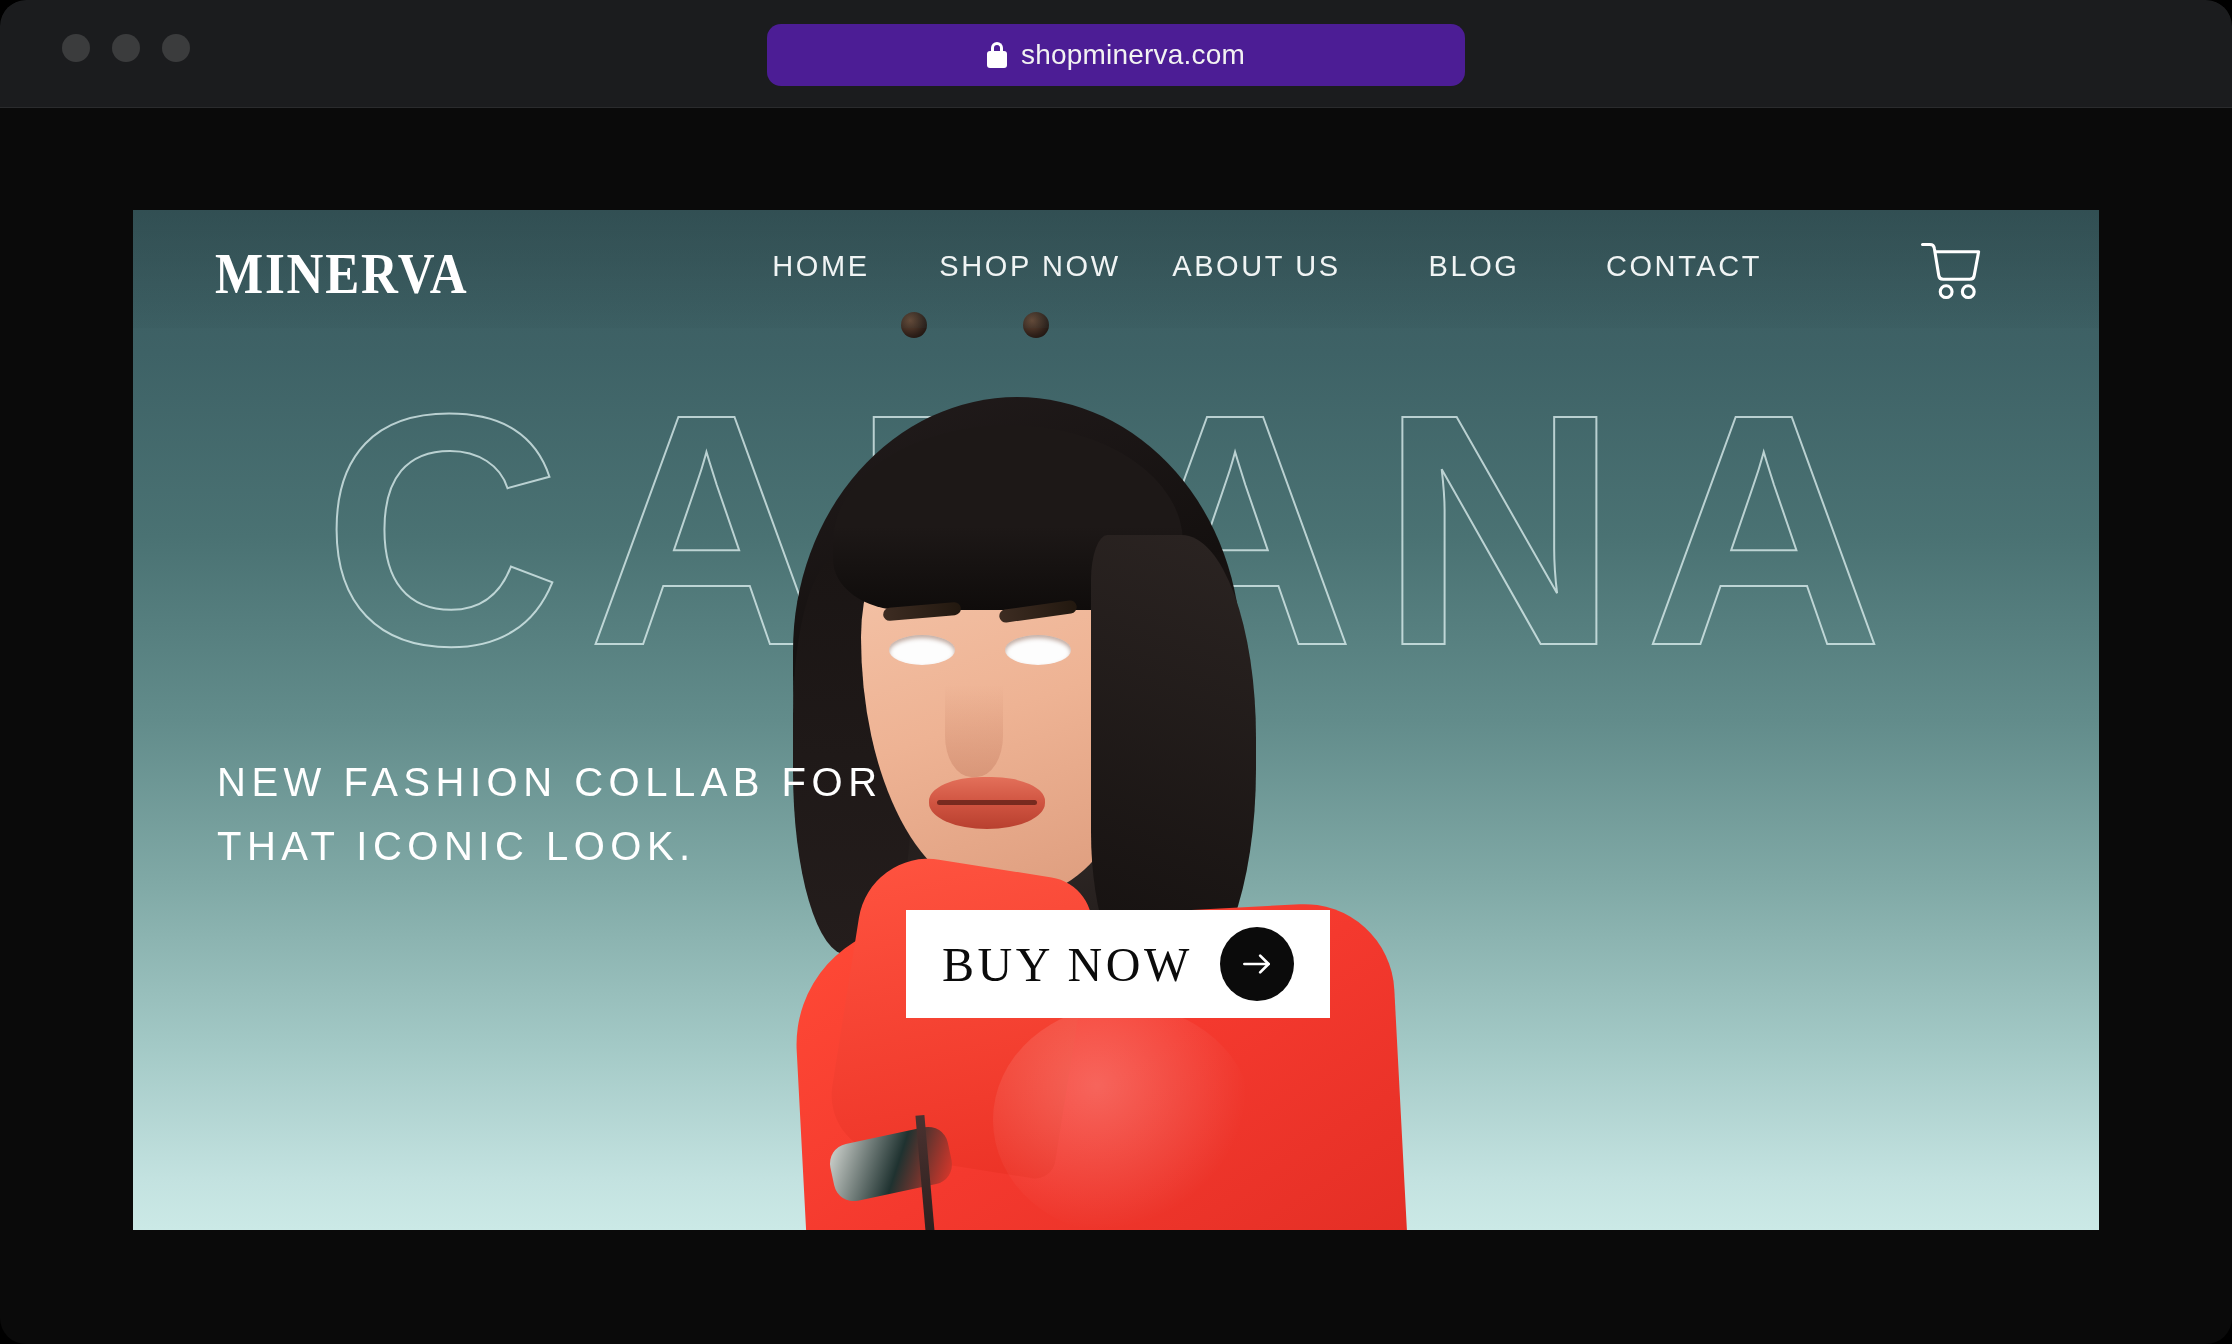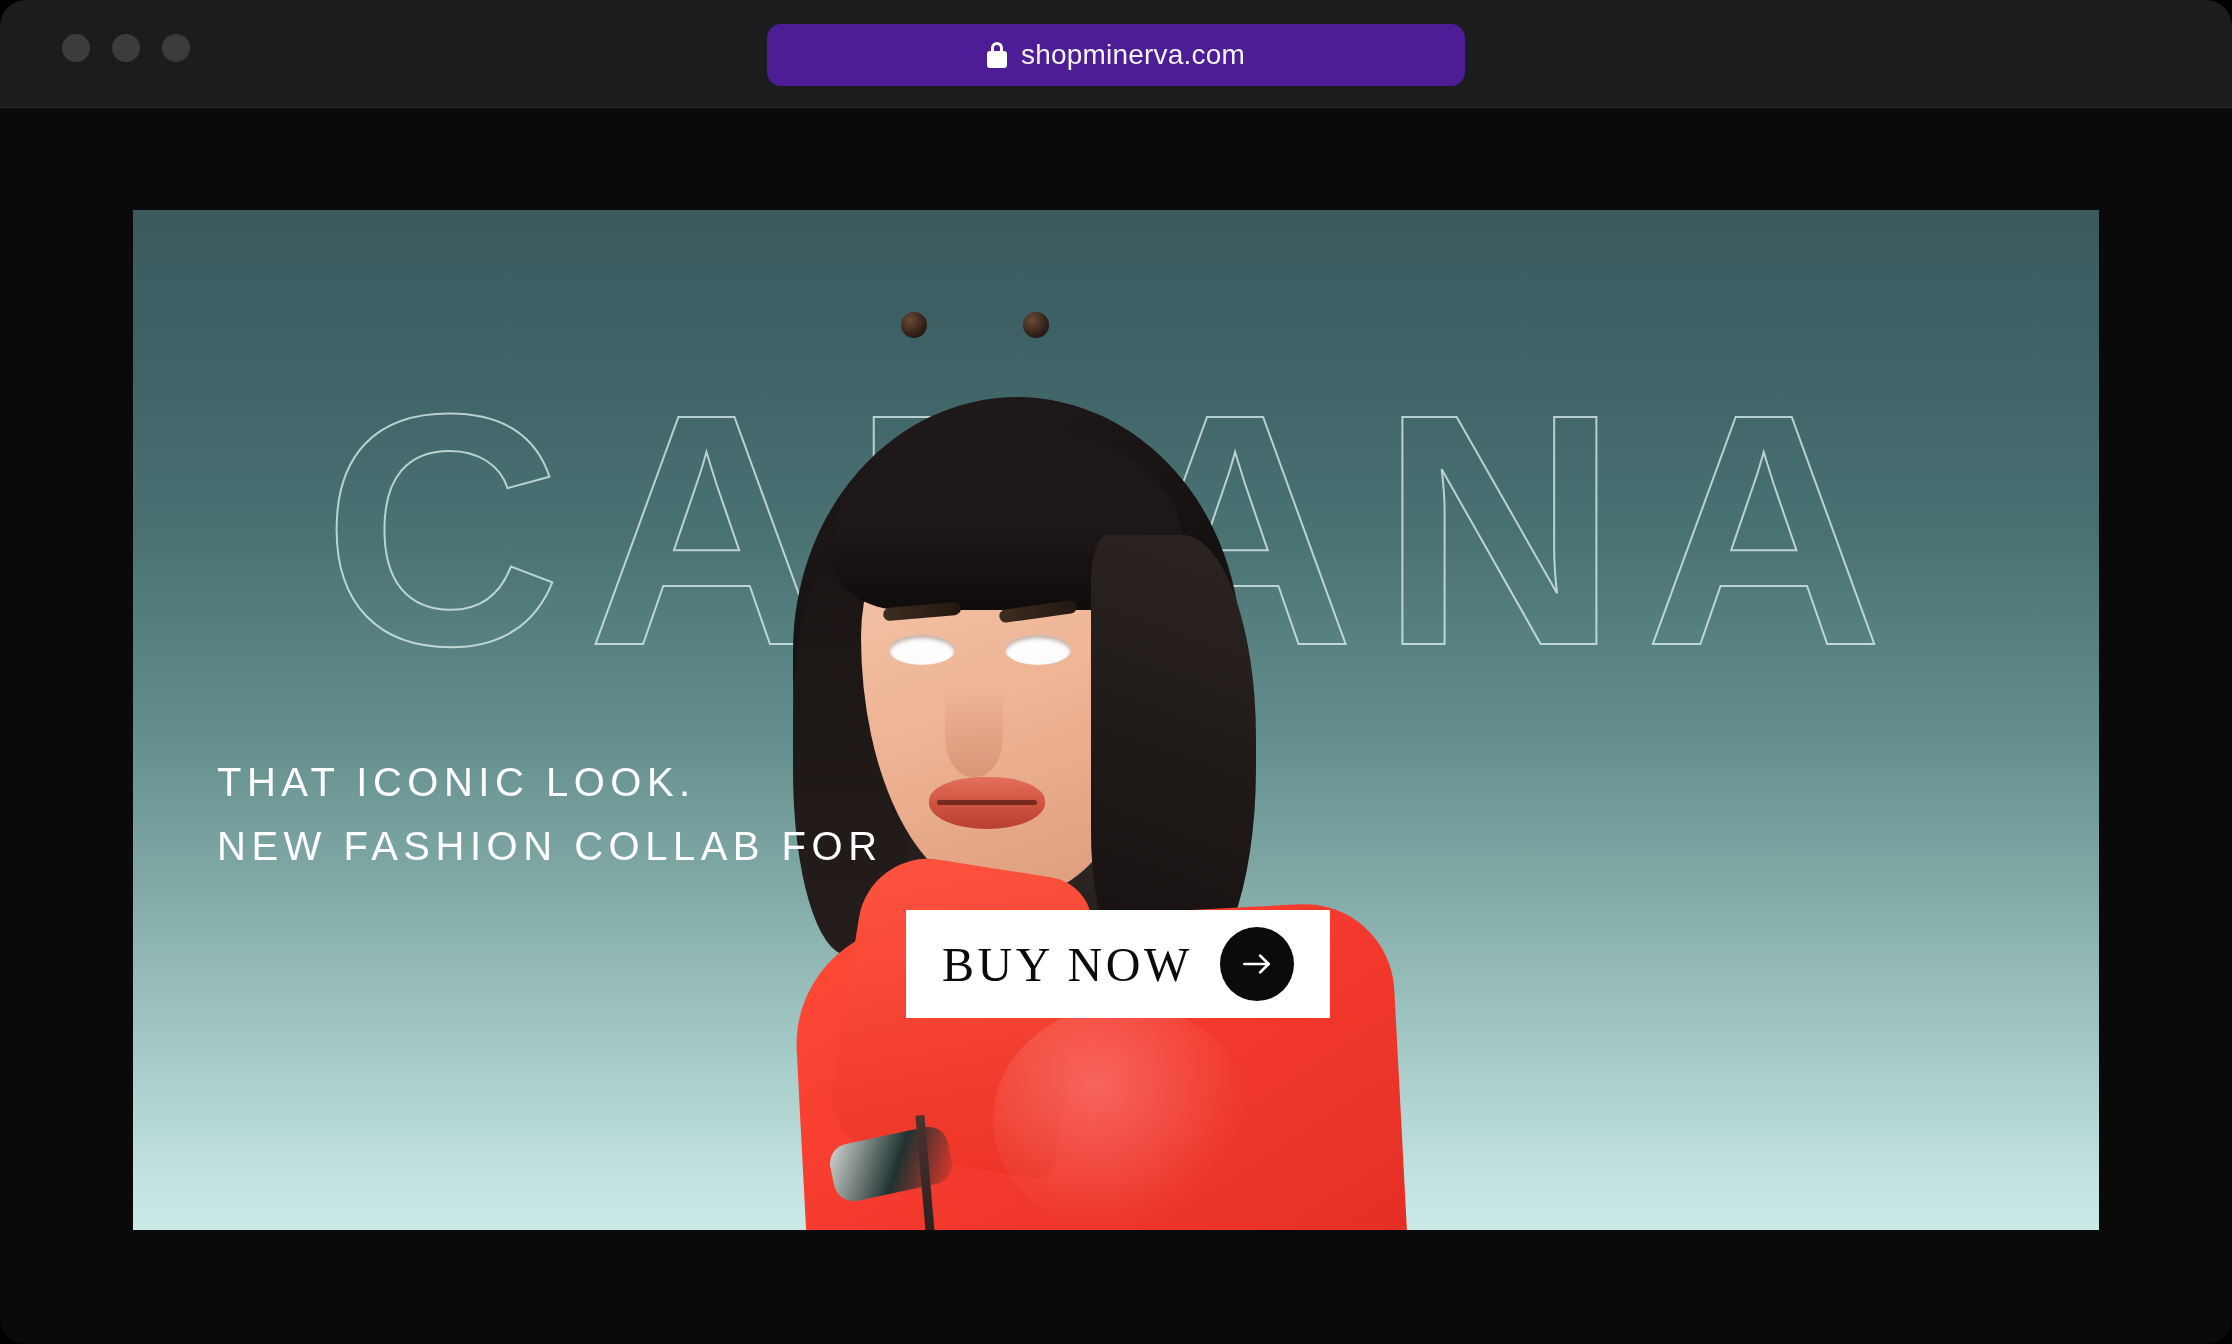--- a/index.html
+++ b/index.html
@@ -293,24 +293,41 @@
       <div class="nose"></div>
       <div class="lips"></div>
       <div class="hair-side-r"></div>
       <div class="jacket"></div>
       <div class="collar"></div>
       <div class="collar-trim"></div>
       <div class="zipper"></div>
       <div class="jacket-shine"></div>
     </div>
 
+    <div class="site-header">
+      <div class="logo">MINERVA</div>
+      <nav class="site-nav">
+        <a class="nav-i0" href="#">HOME</a>
+        <a class="nav-i1" href="#">SHOP NOW</a>
+        <a class="nav-i2" href="#">ABOUT US</a>
+        <a class="nav-i3" href="#">BLOG</a>
+        <a class="nav-i4" href="#">CONTACT</a>
+      </nav>
+      <span class="cart">
+        <svg viewBox="0 0 48 42" width="72" height="62" fill="none" stroke="#ffffff" stroke-width="2.1" stroke-linecap="round" stroke-linejoin="round">
+          <path d="M2 3 h5 a3 3 0 0 1 3 2.6 L13 24 a3 3 0 0 0 3 2.6 h18 a3 3 0 0 0 3-2.6 L40 8 H11"></path>
+          <circle cx="18" cy="35" r="4"></circle>
+          <circle cx="33" cy="35" r="4"></circle>
+        </svg>
+      </span>
+    </div>
 
     <div class="tagline">
+      <div>NEW FASHION COLLAB FOR</div>
       <div>THAT ICONIC LOOK.</div>
-      <div>NEW FASHION COLLAB FOR</div>
     </div>
 
     <div class="cta">
       <span class="cta-label">BUY NOW</span>
       <span class="cta-circle">
         <svg viewBox="0 0 40 40" width="42" height="42" fill="none" stroke="#ffffff" stroke-width="2.6" stroke-linecap="round" stroke-linejoin="round">
           <path d="M8 20 H31"></path>
             <path d="M23 12 L31 20 L23 28"></path>
         </svg>
       </span>

